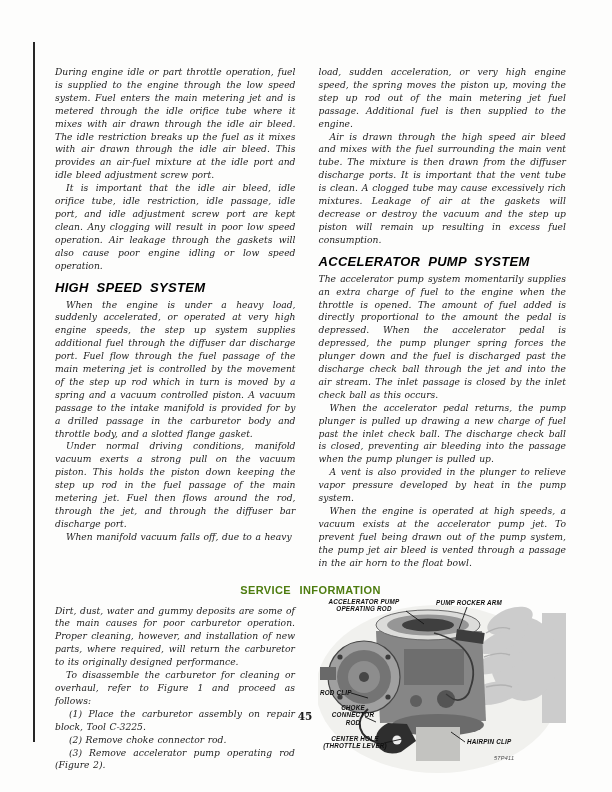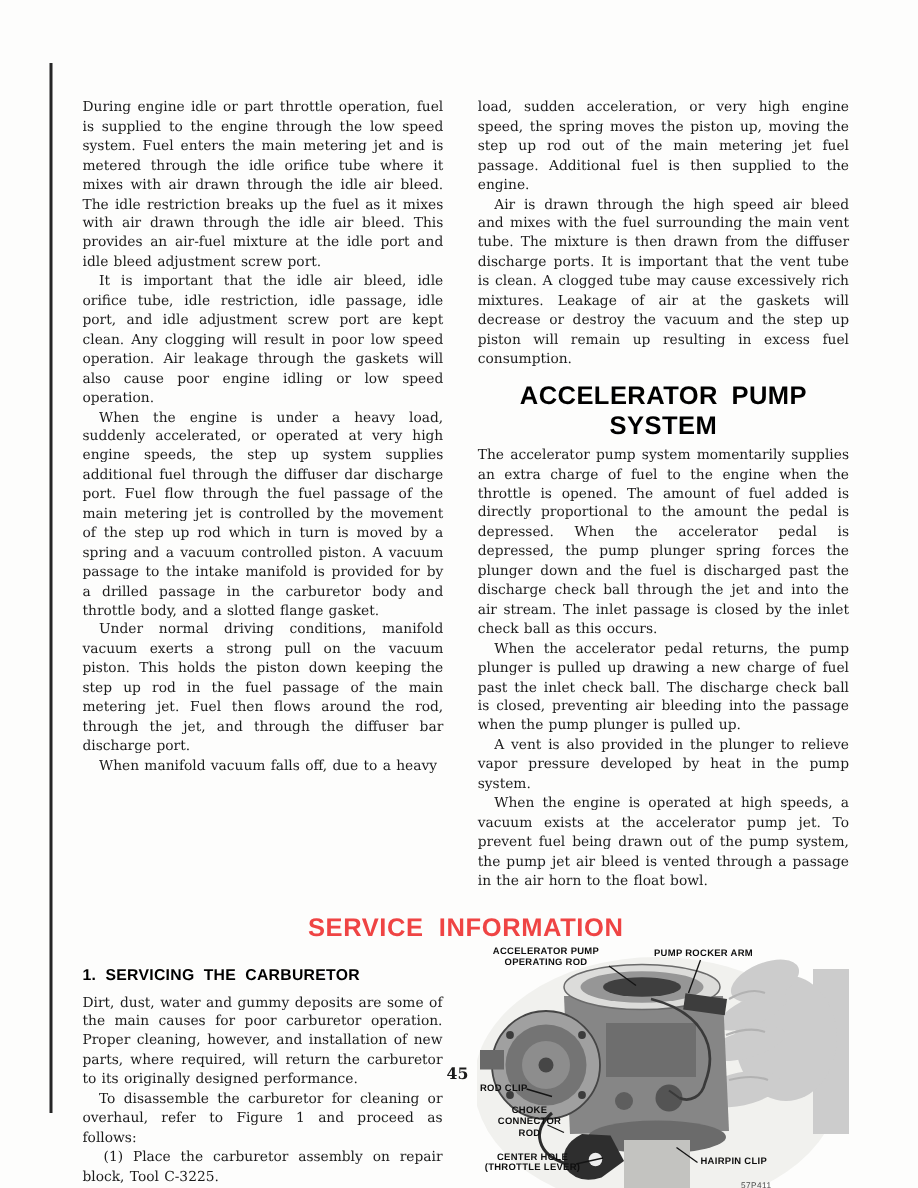--- a/index.html
+++ b/index.html
@@ -1,29 +1,29 @@
 <!DOCTYPE html>
 <html><head>
 <meta charset="utf-8">
 <style>
   html,body{margin:0;padding:0;background:#e8e8e8;}
   .page{position:relative;width:612px;height:792px;background:#fdfdfc;overflow:hidden;
         font-family:"DejaVu Serif",serif;color:#1b1b1b;}
   .scan-line{position:absolute;left:33px;top:42px;width:2px;height:700px;background:#262626;}
   .content{position:absolute;left:55px;top:66px;width:511px;}
-  .cols{display:flex;}
+  .cols{display:flex;font-style:italic;}
   .col-left{width:241px;}
   .col-right{width:248px;margin-left:23px;}
   p.body{font-size:9.2px;line-height:12.9px;text-align:justify;margin:0;word-spacing:0.6px;}
   p.indent{text-indent:11px;}
   p.step{text-indent:14px;}
-  .col-heading{font-family:"Liberation Sans",sans-serif;font-weight:bold;font-size:17px;
-        text-align:center;letter-spacing:0.3px;word-spacing:4px;margin:7px 0 4px;color:#000;}
-  .service-heading{font-family:"Liberation Sans",sans-serif;font-weight:bold;font-size:17px;
-        text-align:center;word-spacing:5px;letter-spacing:0.4px;margin:14px 0 9px;color:#ef4444;}
+  .col-heading{font-family:"Liberation Sans",sans-serif;font-weight:bold;font-size:13px;
+        text-align:left;letter-spacing:0.3px;word-spacing:4px;margin:7px 0 4px;color:#000;}
+  .service-heading{font-family:"Liberation Sans",sans-serif;font-weight:bold;font-size:11px;
+        text-align:center;word-spacing:5px;letter-spacing:0.4px;margin:14px 0 9px;color:#4d7c0f;}
   .section-heading{font-family:"Liberation Sans",sans-serif;font-weight:bold;font-size:10.5px;
         word-spacing:3px;letter-spacing:0.2px;margin:6px 0 7px;color:#000;}
   .figure{margin-top:-8px;}
   .photo{position:relative;width:248px;height:176px;}
   .photo svg{position:absolute;left:0;top:0;}
   .photo-label{position:absolute;font-family:"Liberation Sans",sans-serif;font-size:6.3px;
         line-height:7.6px;letter-spacing:0.2px;color:#0e0e0e;font-weight:bold;}
   .photo-code{position:absolute;left:176px;top:158px;font-family:"Liberation Sans",sans-serif;
         font-size:5.5px;color:#4a4a4a;letter-spacing:0.3px;}
   .page-number{position:absolute;left:0;top:710px;width:586px;text-align:center;
@@ -35,40 +35,40 @@
 
 <div class="page">
   <div class="scan-line"></div>
 
   <div class="content">
 
     <div class="cols">
       <div class="col-left">
         <p class="body">During engine idle or part throttle operation, fuel is supplied to the engine through the low speed system. Fuel enters the main metering jet and is metered through the idle orifice tube where it mixes with air drawn through the idle air bleed. The idle restriction breaks up the fuel as it mixes with air drawn through the idle air bleed. This provides an air-fuel mixture at the idle port and idle bleed adjustment screw port.</p>
         <p class="body indent">It is important that the idle air bleed, idle orifice tube, idle restriction, idle passage, idle port, and idle adjustment screw port are kept clean. Any clogging will result in poor low speed operation. Air leakage through the gaskets will also cause poor engine idling or low speed operation.</p>
+        <h3 class="col-heading">HIGH SPEED SYSTEM</h3>
         <p class="body indent">When the engine is under a heavy load, suddenly accelerated, or operated at very high engine speeds, the step up system supplies additional fuel through the diffuser dar discharge port. Fuel flow through the fuel passage of the main metering jet is controlled by the movement of the step up rod which in turn is moved by a spring and a vacuum controlled piston. A vacuum passage to the intake manifold is provided for by a drilled passage in the carburetor body and throttle body, and a slotted flange gasket.</p>
         <p class="body indent">Under normal driving conditions, manifold vacuum exerts a strong pull on the vacuum piston. This holds the piston down keeping the step up rod in the fuel passage of the main metering jet. Fuel then flows around the rod, through the jet, and through the diffuser bar discharge port.</p>
         <p class="body indent">When manifold vacuum falls off, due to a heavy</p>
       </div>
       <div class="col-right">
         <p class="body">load, sudden acceleration, or very high engine speed, the spring moves the piston up, moving the step up rod out of the main metering jet fuel passage. Additional fuel is then supplied to the engine.</p>
         <p class="body indent">Air is drawn through the high speed air bleed and mixes with the fuel surrounding the main vent tube. The mixture is then drawn from the diffuser discharge ports. It is important that the vent tube is clean. A clogged tube may cause excessively rich mixtures. Leakage of air at the gaskets will decrease or destroy the vacuum and the step up piston will remain up resulting in excess fuel consumption.</p>
         <h3 class="col-heading">ACCELERATOR PUMP SYSTEM</h3>
         <p class="body">The accelerator pump system momentarily supplies an extra charge of fuel to the engine when the throttle is opened. The amount of fuel added is directly proportional to the amount the pedal is depressed. When the accelerator pedal is depressed, the pump plunger spring forces the plunger down and the fuel is discharged past the discharge check ball through the jet and into the air stream. The inlet passage is closed by the inlet check ball as this occurs.</p>
         <p class="body indent">When the accelerator pedal returns, the pump plunger is pulled up drawing a new charge of fuel past the inlet check ball. The discharge check ball is closed, preventing air bleeding into the passage when the pump plunger is pulled up.</p>
         <p class="body indent">A vent is also provided in the plunger to relieve vapor pressure developed by heat in the pump system.</p>
         <p class="body indent">When the engine is operated at high speeds, a vacuum exists at the accelerator pump jet. To prevent fuel being drawn out of the pump system, the pump jet air bleed is vented through a passage in the air horn to the float bowl.</p>
       </div>
     </div>
 
     <h2 class="service-heading">SERVICE INFORMATION</h2>
 
     <div class="cols">
       <div class="col-left">
-        <h3 class="section-heading">1. SERVICING THE CARBURETOR</h3>
         <p class="body">Dirt, dust, water and gummy deposits are some of the main causes for poor carburetor operation. Proper cleaning, however, and installation of new parts, where required, will return the carburetor to its originally designed performance.</p>
         <p class="body indent">To disassemble the carburetor for cleaning or overhaul, refer to Figure 1 and proceed as follows:</p>
         <p class="body step">(1) Place the carburetor assembly on repair block, Tool C-3225.</p>
         <p class="body step">(2) Remove choke connector rod.</p>
         <p class="body step">(3) Remove accelerator pump operating rod (Figure 2).</p>
 
       </div>
 
       <div class="col-right figure">
         <div class="photo">

